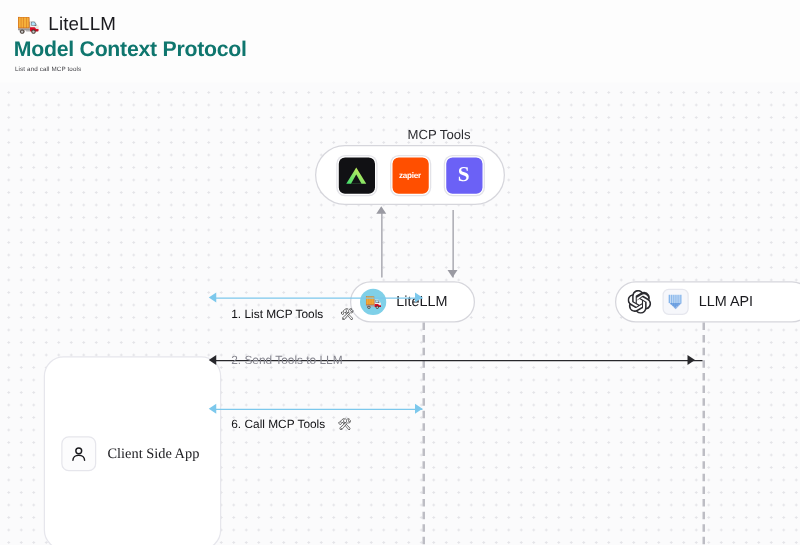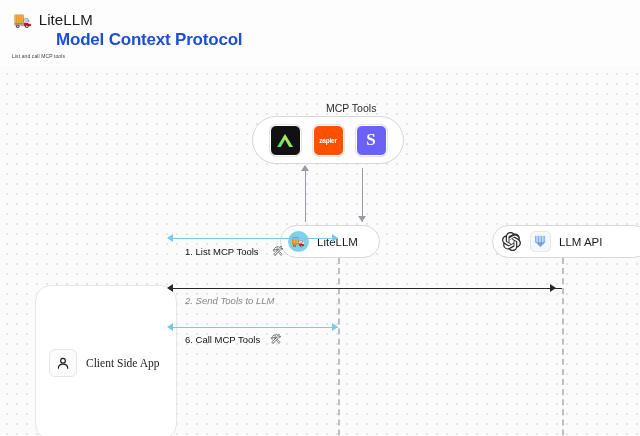--- a/index.html
+++ b/index.html
@@ -40,23 +40,22 @@
     color: #1b1b1f;
     letter-spacing: .1px;
   }
 
   .page-title {
     position: absolute;
     left: 11px;
     top: 30px;
     font-size: 17px;
     font-weight: bold;
-    color: #1d4ed8;
+    color: #0f766e;
     letter-spacing: -.2px;
-    margin-left: 45px;
   }
   .page-subtitle {
     position: absolute;
     left: 12px;
     top: 53px;
     font-size: 5px;
     color: #3d3d42;
     letter-spacing: .1px;
   }
 
@@ -377,21 +376,21 @@
       <div class="head head-left" style="left:167px; top:168px;"></div>
       <div class="head head-right" style="left:332px; top:168px;"></div>
       <div class="msg-label label-dark" style="left:185px; top:164px;">1. List MCP Tools</div>
       <div class="msg-label label-emoji" style="left:272px; top:164px;">🛠</div>
     </div>
 
     <div class="msg msg-dark">
       <div class="msg-line" style="left:172px; top:222px; width:390px;"></div>
       <div class="head head-left" style="left:167px; top:218px;"></div>
       <div class="head head-right" style="left:550px; top:218px;"></div>
-      <div class="msg-label label-gray" style="left:185px; top:213px;font-style:italic;">2. Send Tools to LLM</div>
+      <div class="msg-label label-gray" style="left:185px; top:201px;">2. Send Tools to LLM</div>
     </div>
 
     <div class="msg msg-blue">
       <div class="msg-line" style="left:172px; top:261px; width:166px;"></div>
       <div class="head head-left" style="left:167px; top:257px;"></div>
       <div class="head head-right" style="left:332px; top:257px;"></div>
       <div class="msg-label label-dark" style="left:185px; top:252px;">6. Call MCP Tools</div>
       <div class="msg-label label-emoji" style="left:270px; top:252px;">🛠</div>
     </div>
 

